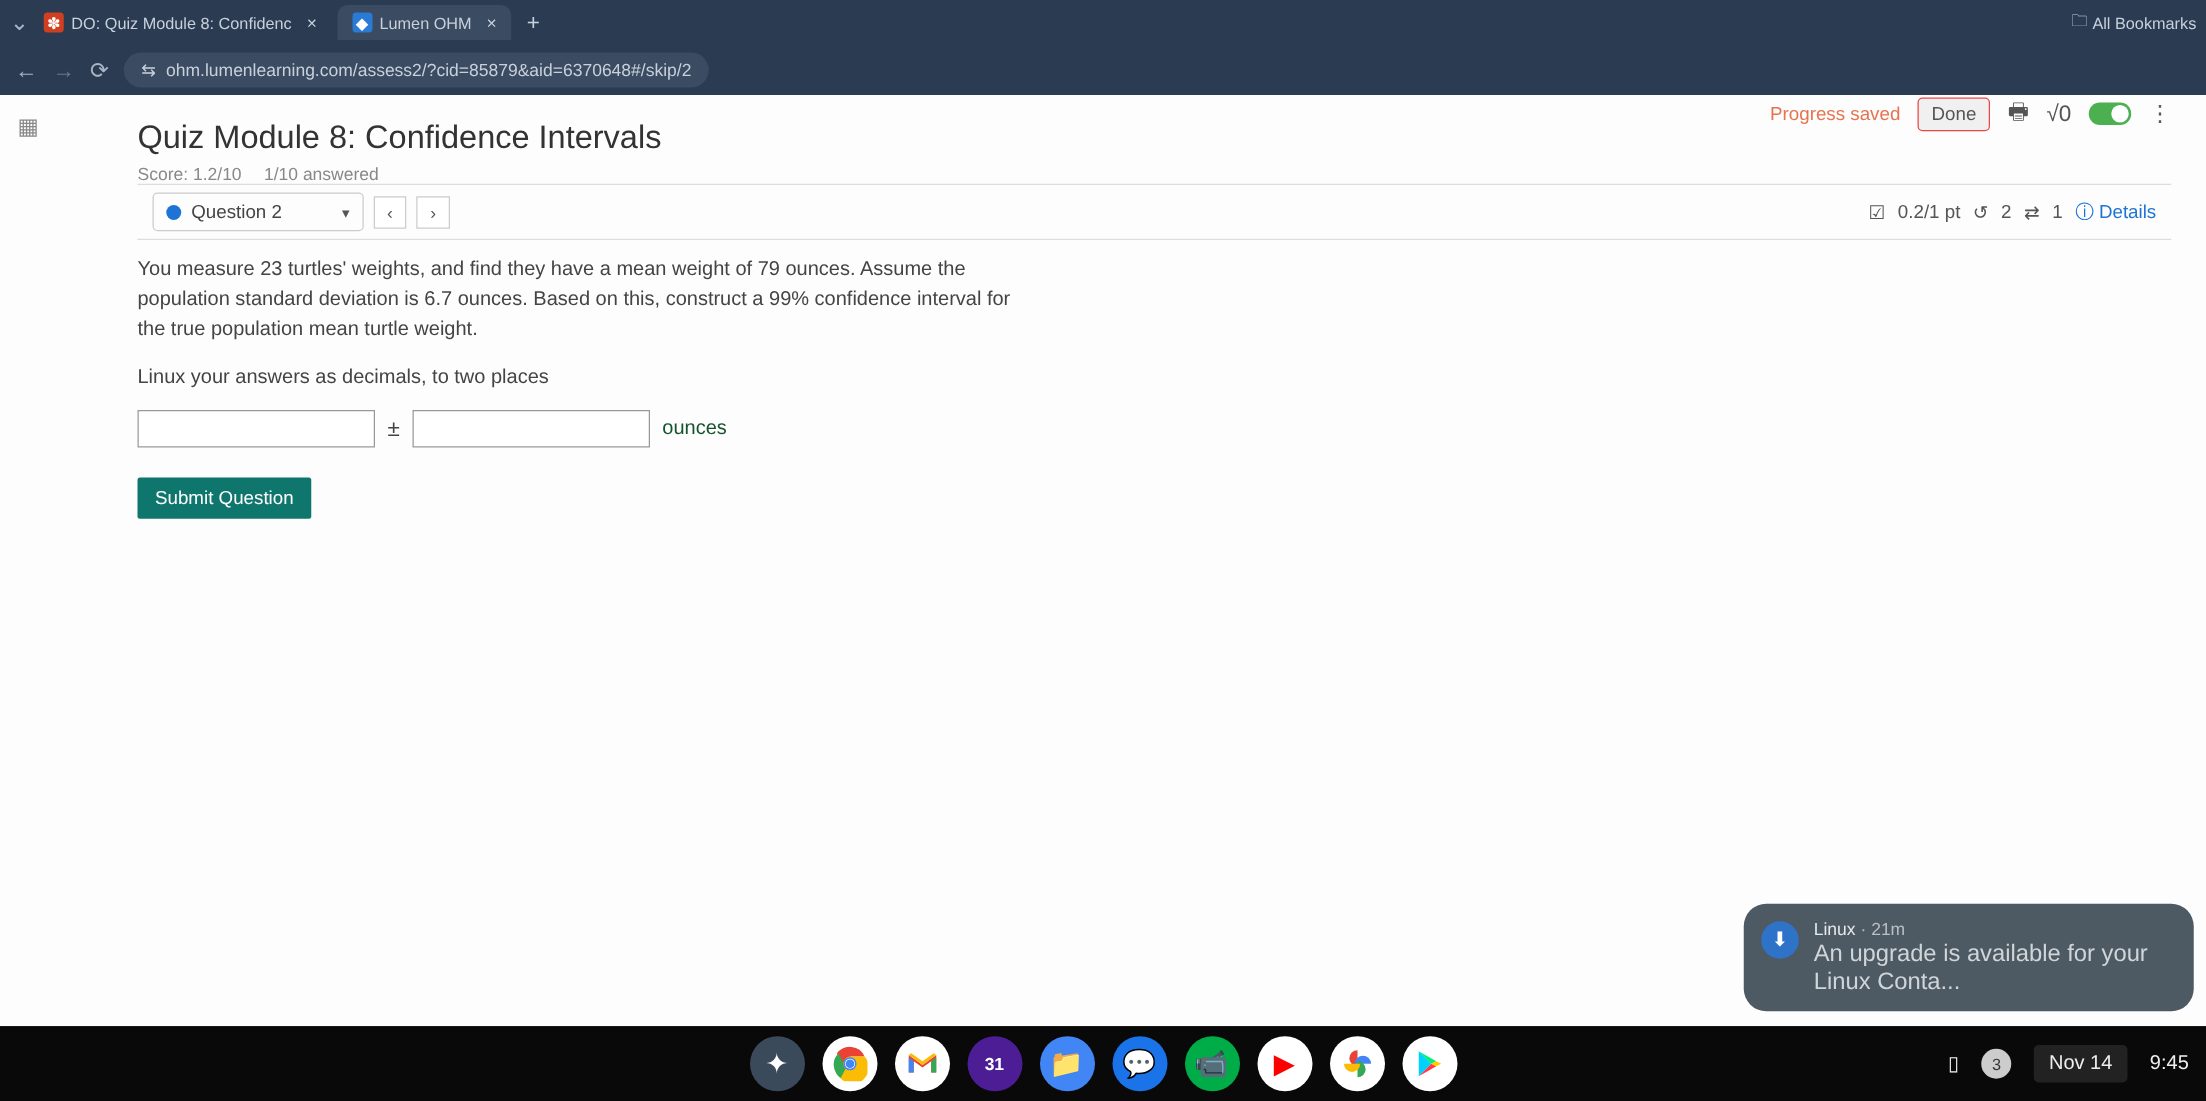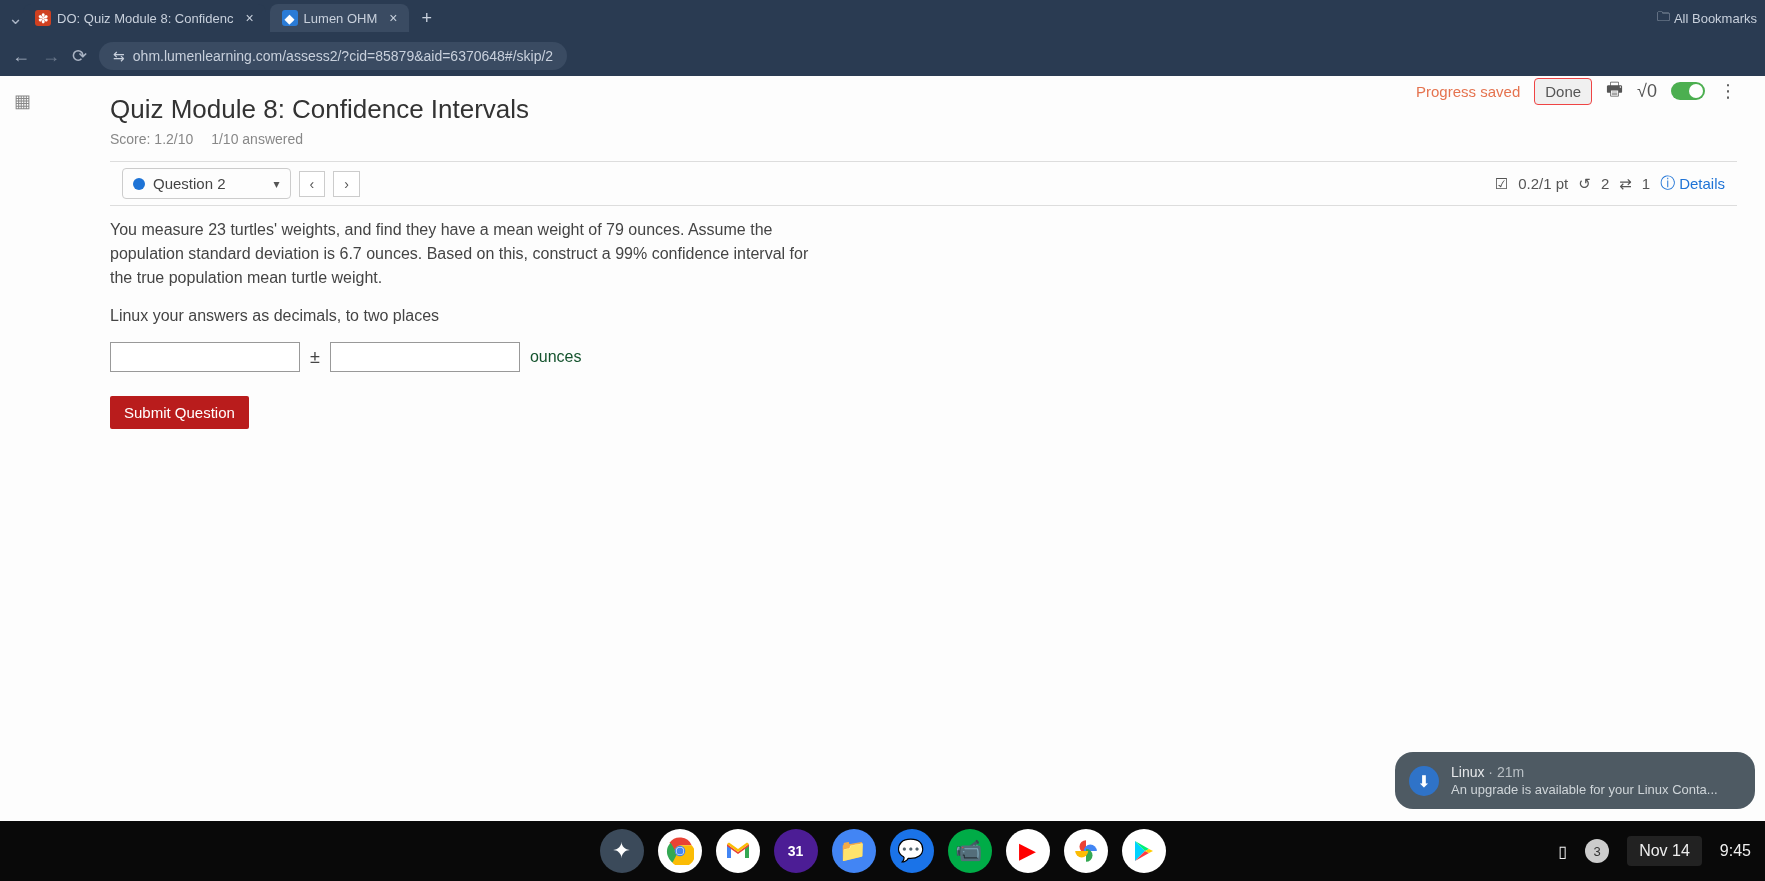--- a/index.html
+++ b/index.html
@@ -23,45 +23,45 @@
 .page { background:#fdfdfd; height:calc(100% - 76px - 60px); padding:18px 28px 20px 110px; position:relative; color:#333; }
 .apps-icon { position:absolute; left:14px; top:14px; font-size:18px; color:#888; cursor:pointer; }
 .top-right { position:absolute; right:28px; top:0; display:flex; align-items:center; gap:14px; font-size:15px; }
 .saved { color:#e5734f; }
 .done-btn { background:#f0f0f0; border:1px solid #ef4444; border-radius:4px; padding:4px 10px; color:#555; cursor:pointer; }
 .printer-icon,.sqrt-icon,.toggle,.kebab { cursor:pointer; color:#555; font-size:18px; display:inline-flex; align-items:center; }
 .toggle-track { width:34px; height:18px; background:#4caf50; border-radius:10px; position:relative; display:inline-block; }
 .toggle-thumb { width:14px; height:14px; background:#fff; border-radius:50%; position:absolute; right:2px; top:2px; }
 
 .quiz-title { font-size:26px; font-weight:400; color:#333; margin-bottom:6px; }
-.score-line { font-size:14px; color:#888; margin-bottom:14px; }
+.score-line { font-size:14px; color:#888; }
 .score-line span { margin-right:14px; }
 
 .qbar { display:flex; align-items:center; justify-content:space-between; border-top:1px solid #ddd; border-bottom:1px solid #ddd; padding:6px 12px; margin-bottom:12px; }
 .q-left { display:flex; align-items:center; gap:8px; }
 .q-dropdown { display:flex; align-items:center; gap:8px; border:1px solid #ccc; border-radius:4px; padding:6px 10px; font-size:15px; color:#444; cursor:pointer; }
 .blue-dot { width:12px; height:12px; border-radius:50%; background:#1e73d6; display:inline-block; }
 .caret-down { font-size:12px; color:#555; margin-left:40px; }
 .sq-btn { border:1px solid #ccc; padding:4px 10px; font-size:14px; color:#555; cursor:pointer; background:#fff; }
 .q-right { display:flex; align-items:center; gap:10px; font-size:15px; color:#555; }
 .details-link { color:#1e73d6; display:flex; align-items:center; gap:4px; cursor:pointer; }
 
 .question-body { font-size:16px; color:#444; max-width:720px; line-height:1.5; }
 .question-body p { margin-bottom:14px; }
 .answer-row { display:flex; align-items:center; gap:10px; margin:14px 0 24px; font-size:16px; }
 .answer-row input { width:190px; height:30px; border:1px solid #999; padding:4px 6px; font-size:15px; }
 .pm { font-size:18px; }
 .units { color:#14532d; }
-.submit-btn { background:#b91c1c; color:#fff; border:none; padding:8px 14px; font-size:15px; cursor:pointer; border-radius:2px; }
+.submit-btn { background:#0f766e; color:#fff; border:none; padding:8px 14px; font-size:15px; cursor:pointer; border-radius:2px; }
 
 
 .notification { position:absolute; right:10px; bottom:72px; background:#4e5a63; color:#e6e8ea; border-radius:18px; padding:12px 18px 12px 56px; width:360px; font-size:14px; }
 .notification .title { font-weight:500; margin-bottom:2px; }
 .notification .title .time { color:#b9c0c5; font-weight:400; }
-.notification .body { font-size:13px; color:#cfd5d9; }
+.notification .body { font-size:19px; color:#cfd5d9; }
 .notif-icon { position:absolute; left:14px; top:14px; width:30px; height:30px; border-radius:50%; background:#2f73c8; display:flex; align-items:center; justify-content:center; color:#fff; font-size:16px; }
 
 
 .shelf { position:absolute; bottom:0; left:0; right:0; height:60px; background:rgba(10,10,10,0.92); display:flex; align-items:center; justify-content:center; gap:14px; }
 .shelf .app { width:44px; height:44px; border-radius:50%; background:#fff; display:flex; align-items:center; justify-content:center; font-size:22px; cursor:pointer; }
 .shelf-right { position:absolute; right:14px; display:flex; align-items:center; gap:18px; color:#eee; font-size:16px;}
 .tray-item { cursor:pointer; }
 .badge { width:24px;height:24px;border-radius:50%;background:#ccc;color:#333;display:flex;align-items:center;justify-content:center;font-size:13px;}
 .date-pill { background:#222; padding:6px 12px; border-radius:4px; }
 </style>

